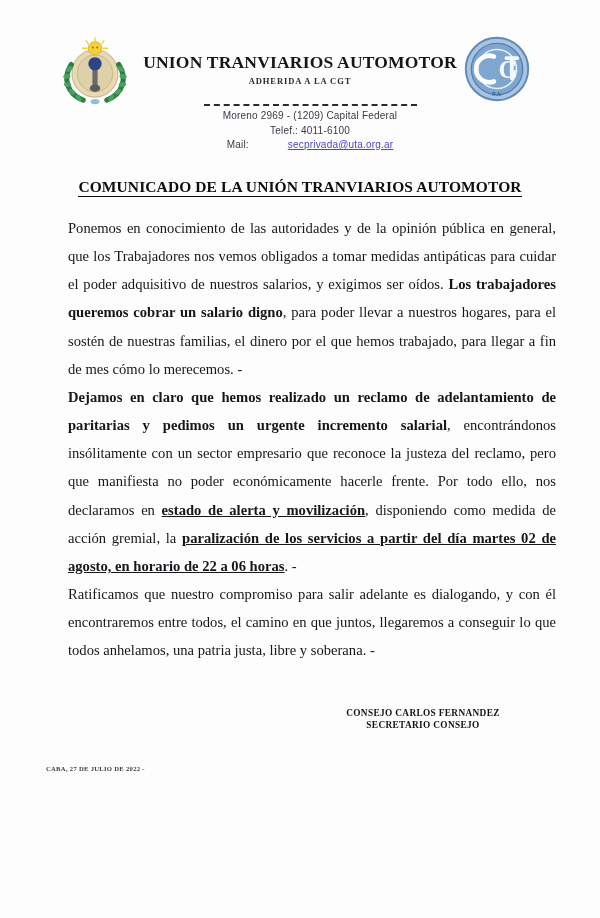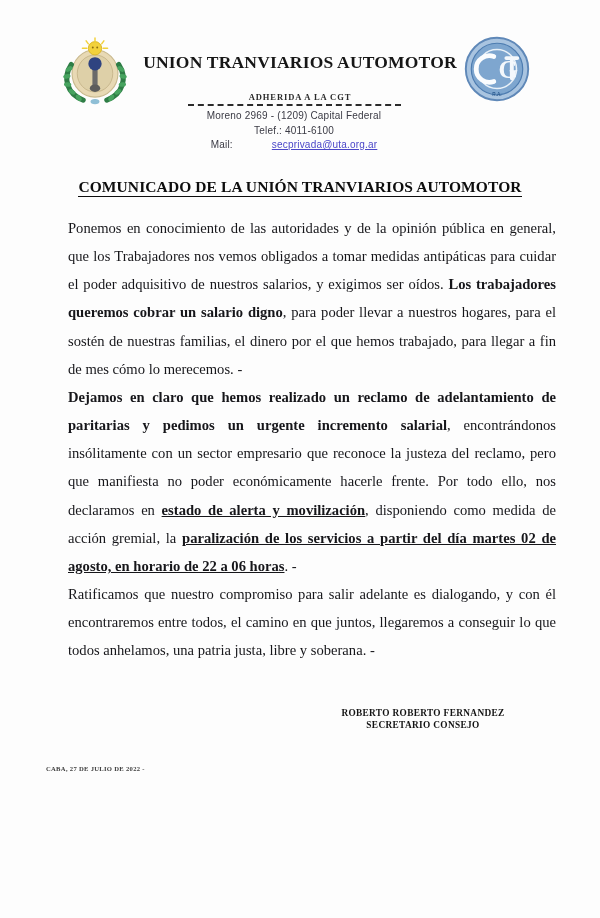--- a/index.html
+++ b/index.html
@@ -59,26 +59,26 @@
     letter-spacing: 0.2px;
     color: #161616;
     white-space: nowrap;
   }
   .org-subtitle {
     font-family: "Liberation Serif", serif;
     font-weight: bold;
     font-size: 8.5px;
     letter-spacing: 0.9px;
     color: #2a2a2a;
-    margin-top: 19px;
+    margin-top: 3px;
   }
 
   .contact-block {
     position: absolute;
-    left: 144px;
+    left: 160px;
     top: 104px;
     width: 300px;
     text-align: center;
     font-family: "Liberation Sans", sans-serif;
     font-size: 10px;
     color: #3a3a44;
     line-height: 1.45;
   }
   .dash-rule {
     width: 213px;
@@ -239,19 +239,19 @@
     <span>COMUNICADO DE LA UNIÓN TRANVIARIOS AUTOMOTOR</span>
   </div>
 
   <div class="body-text" id="body-container">
       <div class="para"><span>Ponemos en conocimiento de las autoridades y de la opinión pública en general, que los Trabajadores nos vemos obligados a tomar medidas antipáticas para cuidar el poder adquisitivo de nuestros salarios, y exigimos ser oídos. </span><span class="b">Los trabajadores queremos cobrar un salario digno</span><span>, para poder llevar a nuestros hogares, para el sostén de nuestras familias, el dinero por el que hemos trabajado, para llegar a fin de mes cómo lo merecemos. -</span></div>
       <div class="para"><span class="b">Dejamos en claro que hemos realizado un reclamo de adelantamiento de paritarias y pedimos un urgente incremento salarial</span><span>, encontrándonos insólitamente con un sector empresario que reconoce la justeza del reclamo, pero que manifiesta no poder económicamente hacerle frente. Por todo ello, nos declaramos en </span><span class="bu">estado de alerta y movilización</span><span>, disponiendo como medida de acción gremial, la </span><span class="bu">paralización de los servicios a partir del día martes 02 de agosto, en horario de 22 a 06 horas</span><span>. -</span></div>
       <div class="para"><span>Ratificamos que nuestro compromiso para salir adelante es dialogando, y con él encontraremos entre todos, el camino en que juntos, llegaremos a conseguir lo que todos anhelamos, una patria justa, libre y soberana. -</span></div>
     </div>
 
   <div class="signature" id="signature-container">
-      <span class="sig-line">ROBERTO ROBERTO FERNANDEZ</span>
+      <span class="sig-line">CONSEJO CARLOS FERNANDEZ</span>
       <span class="sig-line">SECRETARIO CONSEJO</span>
     </div>
 
   <div class="footer">CABA, 27 DE JULIO DE 2022 -</div>
 
 </div>
 
 </body></html>

